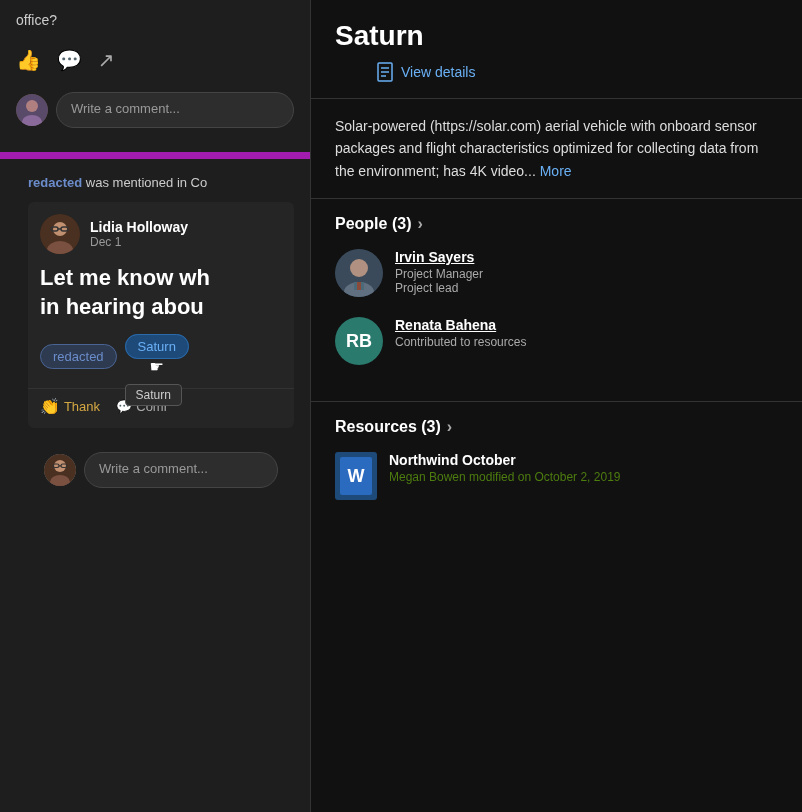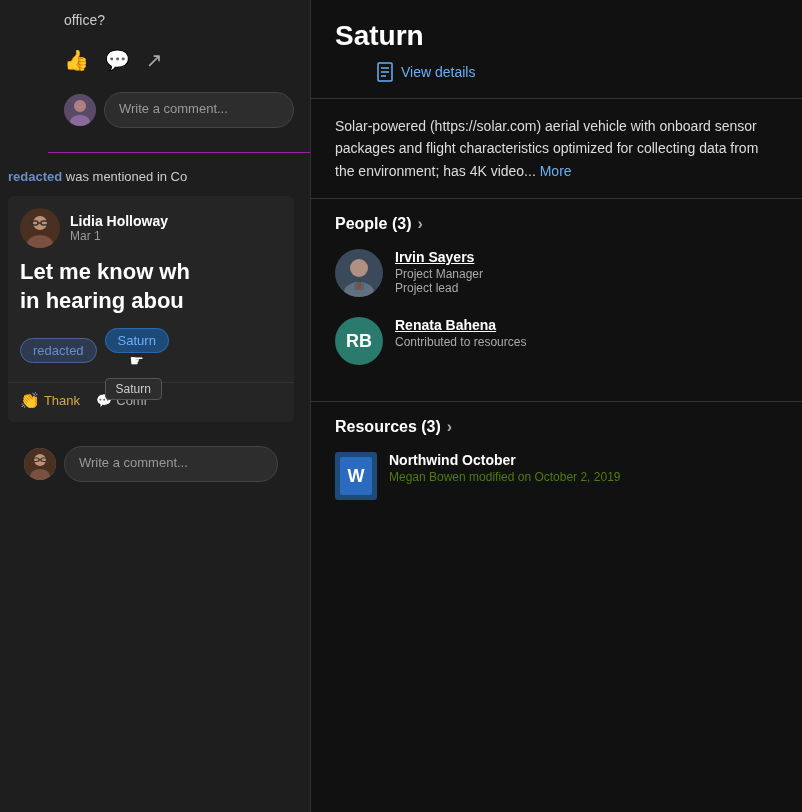--- a/index.html
+++ b/index.html
@@ -20,22 +20,21 @@
       top: 0;
       width: 310px;
       height: 812px;
       background: #1e1e1e;
       overflow: hidden;
     }
 
     
     .top-chat-area {
       padding: 12px 16px;
-      border-bottom: 1px solid #a21caf;
-      margin-left: 48px;
+      border-bottom: 7px solid #a21caf;
     }
 
     .office-text {
       color: #ccc;
       font-size: 14px;
       margin-bottom: 12px;
     }
 
     .reaction-bar {
       display: flex;
@@ -75,21 +74,21 @@
       border-radius: 20px;
       padding: 8px 14px;
       color: #999;
       font-size: 13px;
       flex: 1;
       height: 36px;
     }
 
     
     .mentioned-section {
-      padding: 16px 16px 0 8px;
+      padding: 16px 16px 0 28px;
     }
 
     .mentioned-text {
       font-size: 13px;
       color: #ccc;
       margin-bottom: 12px;
     }
 
     .mentioned-text span.redacted-tag {
       color: #6b8cca;
@@ -454,21 +453,21 @@
             <circle cx="20" cy="15" r="7" fill="#c09070"></circle>
             <ellipse cx="20" cy="36" rx="13" ry="9" fill="#7a5040"></ellipse>
 
             <rect x="11" y="13" width="7" height="4" rx="2" fill="none" stroke="#333" stroke-width="1.5"></rect>
             <rect x="21" y="13" width="7" height="4" rx="2" fill="none" stroke="#333" stroke-width="1.5"></rect>
             <line x1="18" y1="15" x2="21" y2="15" stroke="#333" stroke-width="1.5"></line>
           </svg>
         </div>
         <div>
           <div class="post-author-name">Lidia Holloway</div>
-          <div class="post-date">Mar 1</div>
+          <div class="post-date">Dec 1</div>
         </div>
       </div>
 
       <div class="post-content">
         <span>Let me know wh</span><br>
         <span>in hearing abou</span>
       </div>
 
       <div class="post-tags">
         <span class="tag tag-redacted">redacted</span>

